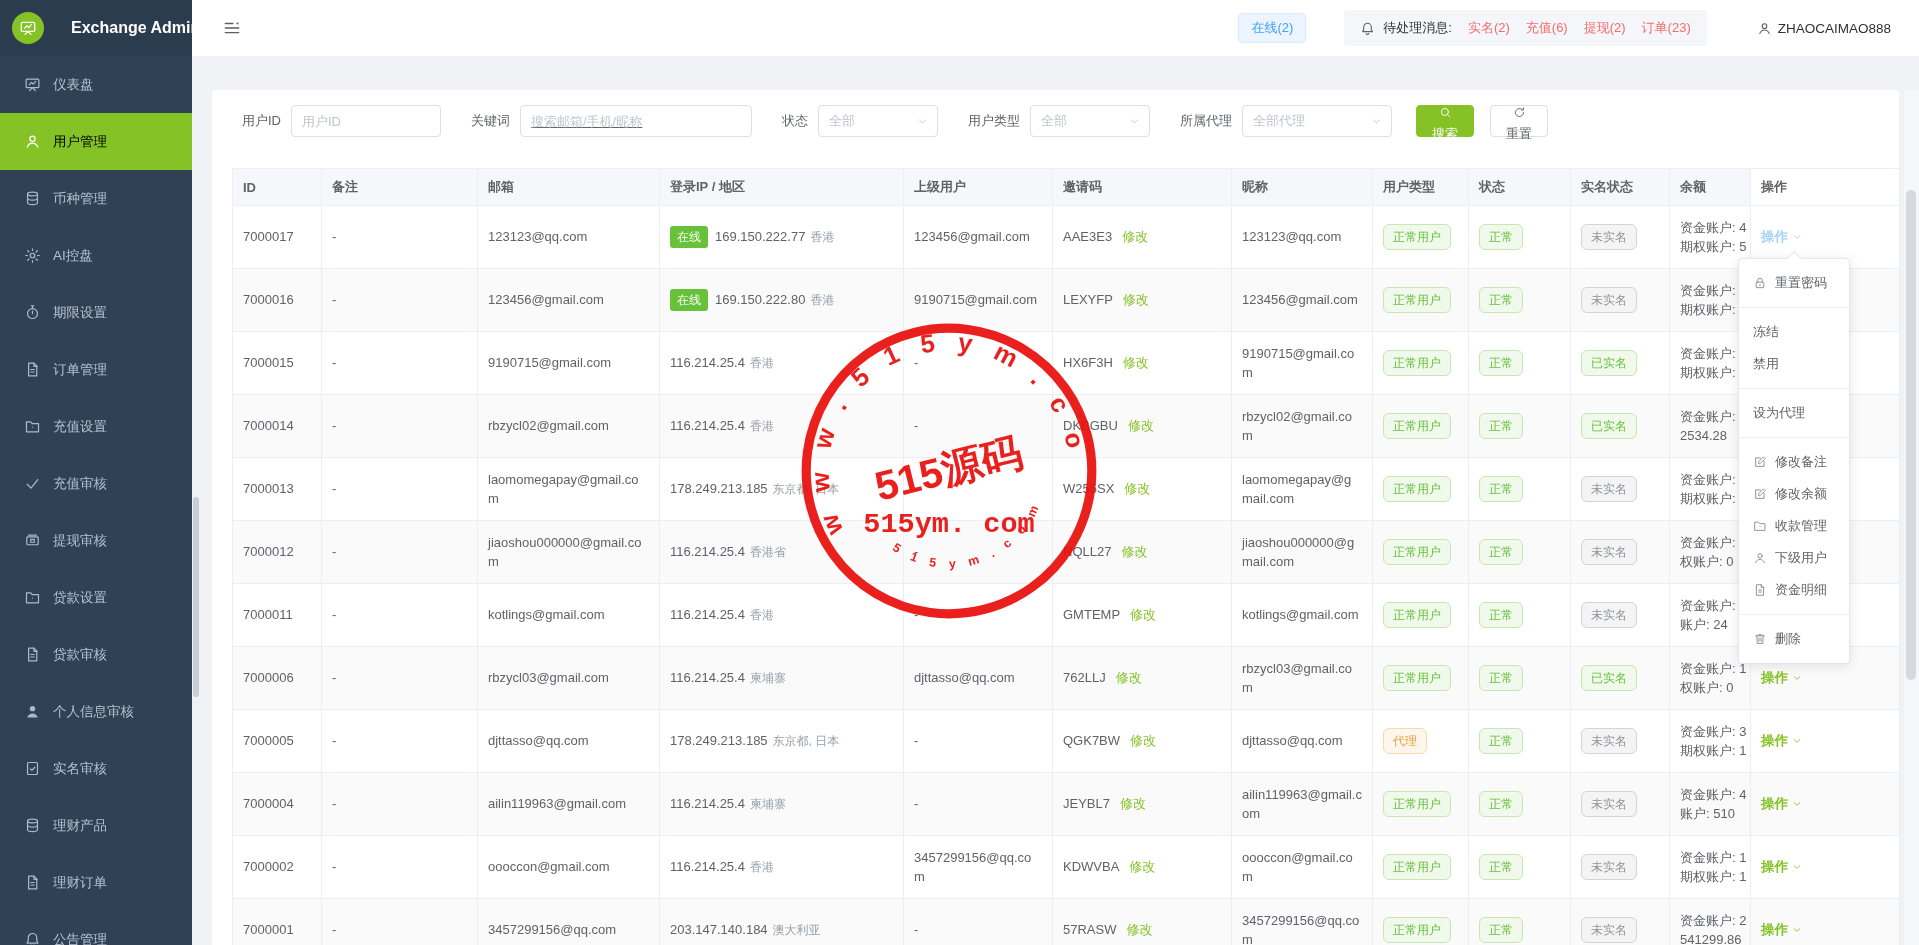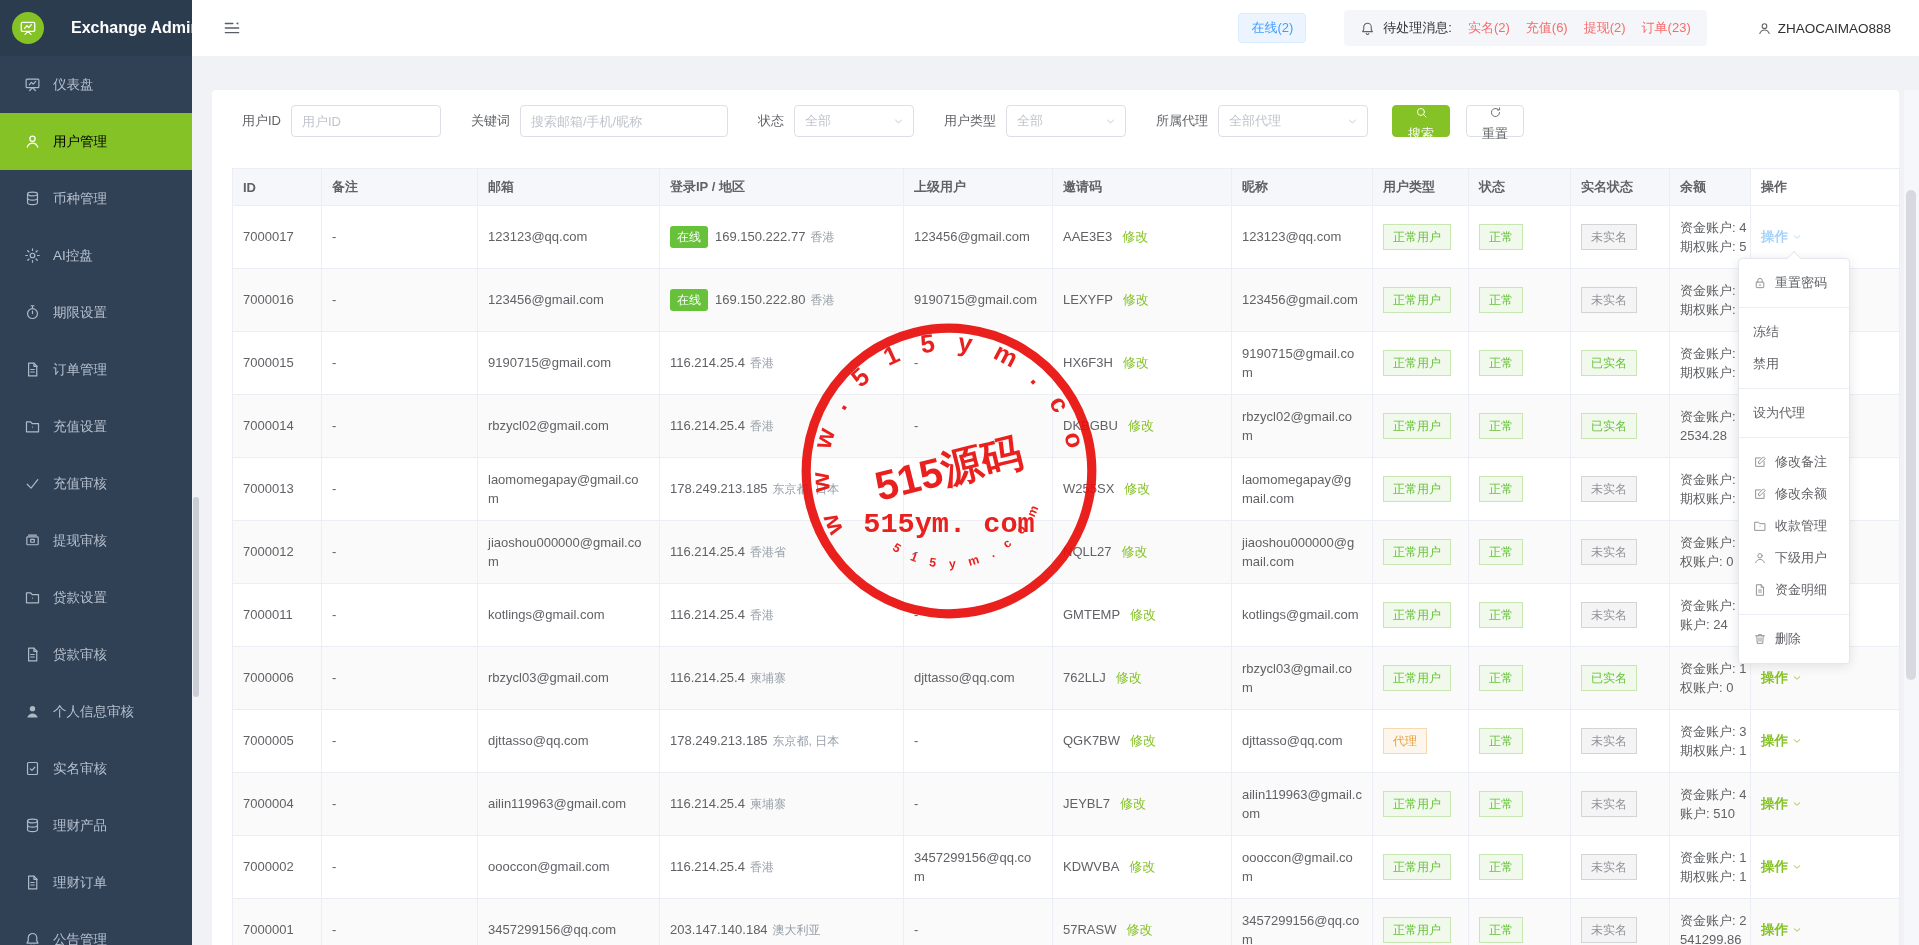--- a/index.html
+++ b/index.html
@@ -36,39 +36,39 @@
   
   .card { position:absolute; left:212px; top:90px; width:1687px; height:870px; background:#fff; border-radius:4px; }
   .filters { display:flex; align-items:center; padding:15px 0 0 30px; }
   .fg { display:flex; align-items:center; margin-right:30px; }
   .f-label { font-size:13px; color:#606266; margin-right:10px; white-space:nowrap; }
   .f-input { height:32px; border:1px solid #dcdfe6; border-radius:4px; padding:0 10px; font-size:13px; color:#606266; outline:none; background:#fff; }
   .f-input::placeholder { color:#c0c4cc; }
   .f-select { height:32px; border:1px solid #dcdfe6; border-radius:4px; display:flex; align-items:center; justify-content:space-between; padding:0 8px 0 10px; cursor:pointer; background:#fff; }
   .sel-text { font-size:13px; color:#c0c4cc; white-space:nowrap; }
   .chev-gray { color:#c0c4cc; font-size:13px; }
-  .w150 { width:150px; } .w200 { width:208px; } .w120 { width:120px; }
+  .w150 { width:150px; } .w200 { width:232px;text-decoration:underline; } .w120 { width:120px; }
   .btn { height:32px; border-radius:4px; font-size:13px; display:inline-flex; align-items:center; gap:6px; padding:0 15px; cursor:pointer; border:1px solid transparent;flex-direction:column; }
   .btn .icon { font-size:13px; }
   .btn-green { background:#85c226; color:#fff; border-color:#85c226; margin-left:-6px; }
   .btn-plain { background:#fff; color:#606266; border-color:#dcdfe6; margin-left:16px; }
 
   
   .table-wrap { margin:31px 0 0 20px; position:relative; }
   table { border-collapse:collapse; table-layout:fixed; width:1667px; }
   th { height:37px; background:#f5f7fa; font-size:13px; font-weight:700; color:#606266; text-align:left; padding:0 10px; border:1px solid #ebeef5; white-space:nowrap; overflow:hidden; }
   td { height:63px; padding:8px 10px; font-size:13px; color:#606266; border:1px solid #ebeef5; word-break:break-all; line-height:1.5; vertical-align:middle; background:#fff; overflow:hidden; }
   tr.striped td { background:#fafafa; }
   th.col-action { background:#fff; }
   th.col-action, td.col-action { box-shadow:-7px 0 8px -7px rgba(0,0,0,.12); }
   td.col-balance { padding:8px 0 8px 10px; }
   .bal-line { white-space:nowrap; overflow:hidden; }
   .tag-online { background:#67c23a; color:#fff; font-size:12px; padding:2px 7px; border-radius:3px; margin-right:7px; display:inline-block; }
   .region { color:#98a0a9; font-size:12px; margin-left:5px; }
-  .badge { display:inline-block; font-size:12px; padding:3px 9px; border-radius:0; border:1px solid; white-space:nowrap; }
+  .badge { display:inline-block; font-size:12px; padding:3px 9px; border-radius:6px; border:1px solid; white-space:nowrap; }
   .badge.green { color:#67c23a; background:#f0f9eb; border-color:#c8e6b2; }
   .badge.gray { color:#909399; background:#f4f4f5; border-color:#d3d4d6; }
   .badge.orange { color:#e6a23c; background:#fdf6ec; border-color:#f5dab1; }
   .link-green { color:#85c226; cursor:pointer; white-space:nowrap; }
   .invite-edit { margin-left:10px; }
   .action-link { color:#85c226; font-weight:700; cursor:pointer; display:inline-flex; align-items:center; gap:3px; white-space:nowrap; font-size:13.5px; }
   .action-link .chev { font-size:12px; }
   .action-link.open { color:#a7d3fb; }
 
   

